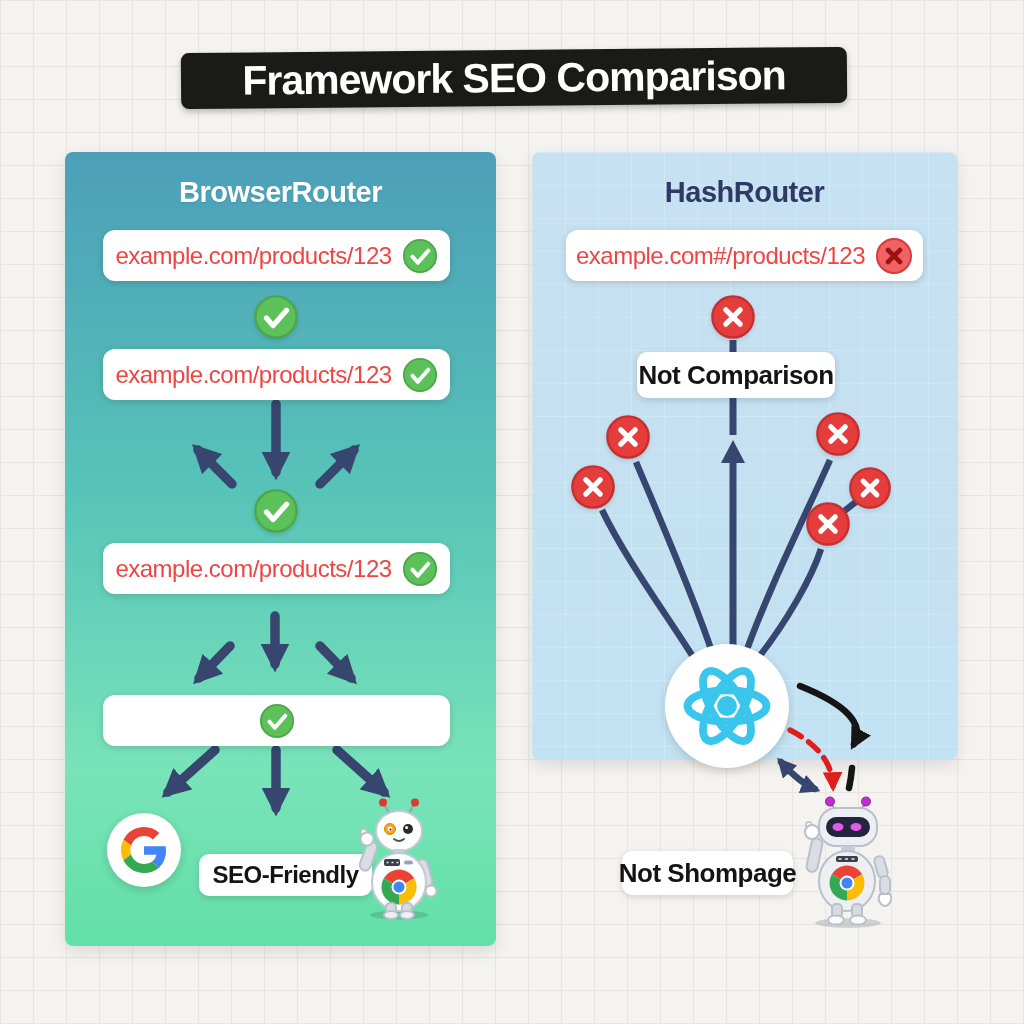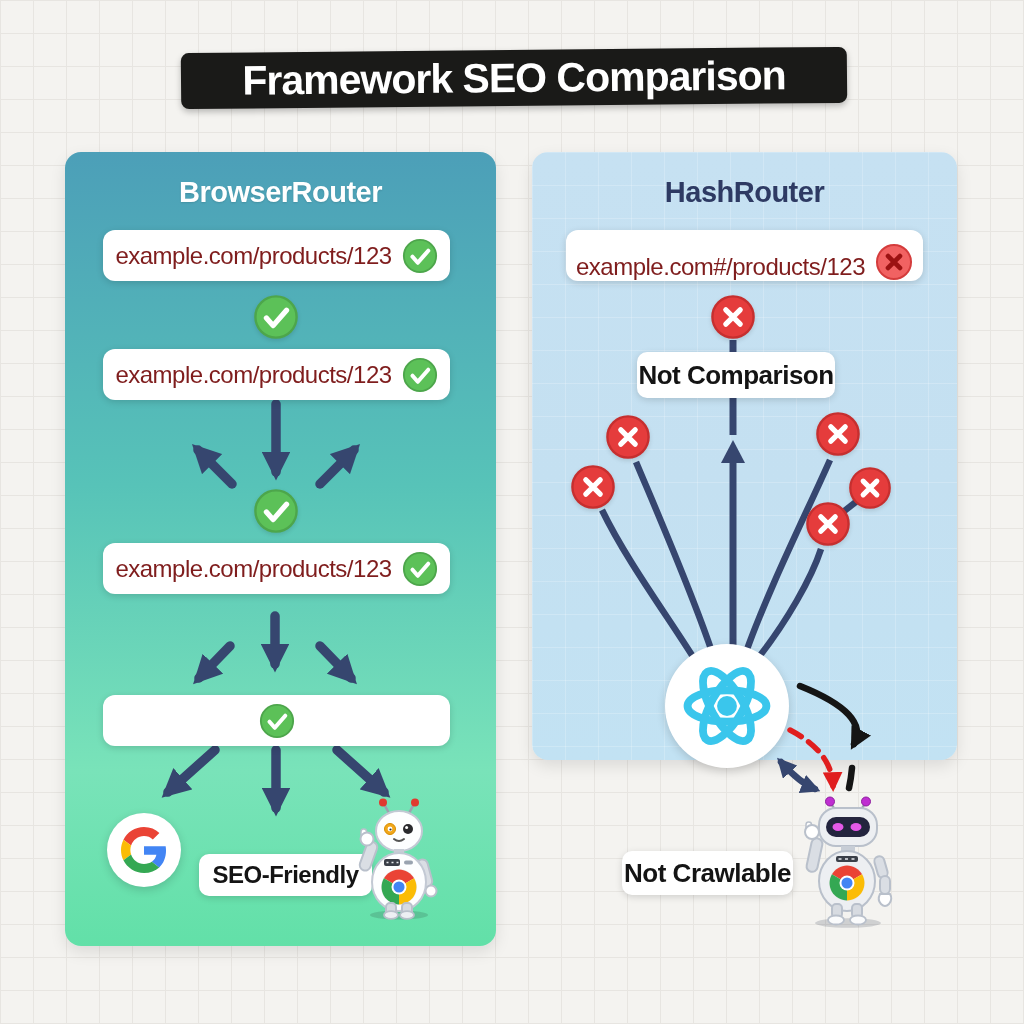--- a/index.html
+++ b/index.html
@@ -19,21 +19,21 @@
   .title-banner{
     position:absolute;left:181px;top:50px;width:666px;height:56px;
     background:var(--banner-bg,#1A1A18);border-radius:8px;
     display:flex;align-items:center;justify-content:center;
     transform:rotate(-0.55deg);
     box-shadow:0 3px 6px rgba(0,0,0,.25);
   }
   .title-banner span{
     color:#fff;font-size:41px;font-weight:bold;letter-spacing:-1px;white-space:nowrap;
   }
-  .panel{position:absolute;top:152px;border-radius:16px;box-shadow:0 6px 16px rgba(0,0,0,.10);}
+  .panel{position:absolute;top:152px;border-radius:8px;box-shadow:0 6px 16px rgba(0,0,0,.10);}
   .panel-left{
     left:65px;width:431px;height:794px;
     background:linear-gradient(180deg,var(--left-panel-top,#4C9FB8) 0%,#57C3B8 42%,#79E3B9 78%,var(--left-panel-bottom,#62E0A8) 100%);
   }
   .panel-right{
     left:532px;width:425px;height:608px;
     background-image:
       linear-gradient(rgba(255,255,255,.20) 1px, transparent 1px),
       linear-gradient(90deg,rgba(255,255,255,.20) 1px, transparent 1px),
       linear-gradient(180deg,#C6E1F2 0%,var(--right-panel,#C4E0F1) 55%,#C2E2F3 100%);
@@ -43,21 +43,21 @@
     position:absolute;top:24px;left:0;width:100%;margin:0;text-align:center;
     font-size:29px;font-weight:bold;letter-spacing:-0.5px;
   }
   .panel-left .panel-title{color:#FFFFFF;text-shadow:0 1px 2px rgba(0,0,0,.12);}
   .panel-right .panel-title{color:var(--title-navy,#2E3A63);}
   .url-box{
     position:absolute;background:#fff;border-radius:12px;
     display:flex;align-items:center;justify-content:center;gap:10px;
     box-shadow:0 2px 7px rgba(0,0,0,.15);z-index:4;
   }
-  .url-box .url-text{font-size:24px;color:#7f1d1d;letter-spacing:-0.5px;white-space:nowrap;}
+  .url-box .url-text{font-size:24px;color:#ef4444;letter-spacing:-0.5px;white-space:nowrap;}
   .badge{position:absolute;z-index:3;filter:drop-shadow(0 2px 2px rgba(0,0,0,.12));}
   .label-box{
     position:absolute;background:#fff;border-radius:10px;z-index:4;
     display:flex;align-items:center;justify-content:center;
     box-shadow:0 2px 7px rgba(0,0,0,.15);
   }
   .label-box span{font-size:26px;font-weight:600;color:#141414;letter-spacing:-0.5px;white-space:nowrap;}
   .overlay{position:absolute;left:0;top:0;z-index:1;pointer-events:none;}
   .overlay-top{z-index:3;}
   .circle-widget{
@@ -233,21 +233,21 @@
 
         <path d="M168,516 C140,470 95,410 70,358" stroke-width="6.5"></path>
         <path d="M181,503 C160,440 125,360 104,310" stroke-width="6.5"></path>
         <path d="M213,503 C235,440 275,360 298,308" stroke-width="6.5"></path>
         <path d="M223,510 C255,470 280,425 289,397" stroke-width="6.5"></path>
         <path d="M311,360 L325,349" stroke-width="6.5"></path>
       </g>
       <polygon points="201,288 189,311 213,311" fill="#36466F"></polygon>
     </svg>
 
-    <div class="url-box" style="left:34px;top:78px;width:357px;height:51px;align-items:flex-end;">
+    <div class="url-box" style="left:34px;top:78px;width:357px;height:51px;">
       <span class="url-text">example.com#/products/123</span>
       <svg width="38" height="38">
           <use href="#cross-circle-light"></use>
         </svg>
     </div>
 
     <svg class="badge" style="left:178px;top:142px;" width="46" height="46">
         <use href="#cross-circle"></use>
       </svg>
     <svg class="badge" style="left:73px;top:262px;" width="46" height="46">
@@ -277,21 +277,21 @@
     </div>
 
     <svg class="overlay overlay-top" width="425" height="793" viewBox="0 0 425 793">
       <path d="M268,534 Q338,562 322,592" fill="none" stroke="#151515" stroke-width="6.5" stroke-linecap="round" marker-end="url(#ah-black)"></path>
       <path d="M320,616 Q319,627 317,636" fill="none" stroke="#151515" stroke-width="6.5" stroke-linecap="round"></path>
       <path d="M258,578 Q300,600 301,634" fill="none" stroke="#E01E1E" stroke-width="5.5" stroke-linecap="round" stroke-dasharray="13 9" marker-end="url(#ah-red)"></path>
       <path d="M249,610 Q268,631 283,637" fill="none" stroke="#36466F" stroke-width="6.5" stroke-linecap="round" marker-start="url(#ah-navy)" marker-end="url(#ah-navy)"></path>
     </svg>
 
     <div class="label-box" style="left:90px;top:699px;width:171px;height:44px;">
-      <span>Not Crawlable</span>
+      <span>Not Shompage</span>
     </div>
 
     <svg class="robot" style="left:260px;top:638px;" width="112" height="140" viewBox="0 0 112 140">
       <ellipse cx="56" cy="133" rx="33" ry="4.8" fill="rgba(40,50,70,.18)"></ellipse>
       <line x1="45" y1="24" x2="39" y2="13" stroke="#9AA3B0" stroke-width="2.5"></line>
       <line x1="67" y1="24" x2="73" y2="13" stroke="#9AA3B0" stroke-width="2.5"></line>
       <circle cx="38" cy="11.5" r="4.5" fill="#BF2ED1" stroke="#8E1F9E" stroke-width="1"></circle>
       <circle cx="74" cy="11.5" r="4.5" fill="#BF2ED1" stroke="#8E1F9E" stroke-width="1"></circle>
       <rect x="17" y="48" width="11" height="34" rx="5.5" transform="rotate(12 22 65)" fill="#DADEE4" stroke="#B9C0CB" stroke-width="2"></rect>
       <rect x="14" y="32" width="5.5" height="9" rx="2.7" fill="#FFF" stroke="#B9C0CB" stroke-width="1.5"></rect>

